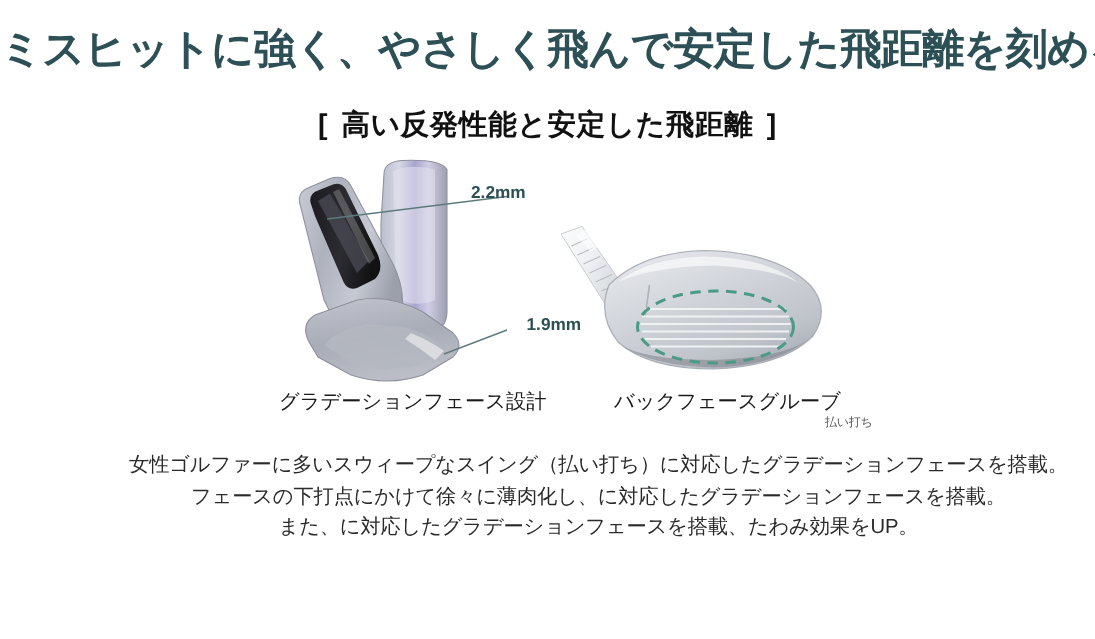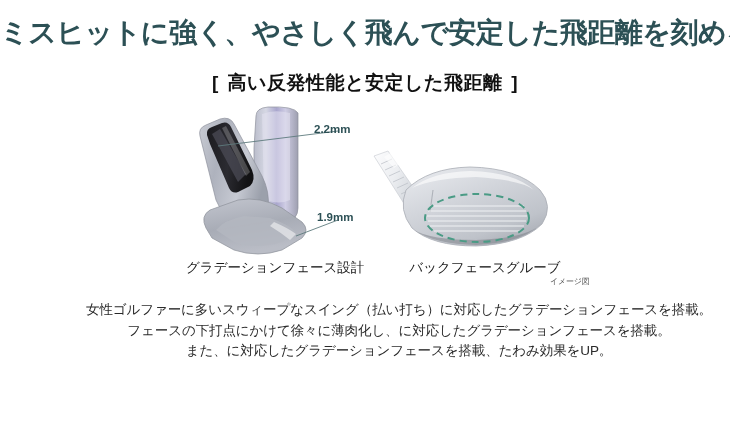--- a/index.html
+++ b/index.html
@@ -79,21 +79,21 @@
   
   .callout {
     position: absolute;
     font-size: 11.5px;
     font-weight: bold;
     color: #2c5055;
     white-space: nowrap;
     letter-spacing: 0px;
   }
   .callout-top { left: 314px; top: 123px; }
-  .callout-bottom { left: 317px; top: 211px; text-align: right; }
+  .callout-bottom { left: 351px; top: 211px; text-align: right; }
 
   
   .caption {
     position: absolute;
     font-size: 13.5px;
     color: #1a1a1a;
     white-space: nowrap;
     font-weight: normal;
   }
   .caption-left {
@@ -262,21 +262,21 @@
       <ellipse cx="105" cy="68" rx="52" ry="24" fill="none" stroke="#4a9b85" stroke-width="2" stroke-dasharray="7 5"></ellipse>
     </svg>
 
   </div>
 
   <div class="callout callout-top">2.2mm</div>
   <div class="callout callout-bottom">1.9mm</div>
 
   <div class="caption caption-left">グラデーションフェース設計</div>
   <div class="caption caption-right">バックフェースグルーブ</div>
-  <div class="image-note">イメージ図</div>
+  <div class="image-note">払い打ち</div>
 
   <div class="body-copy">
     <div class="line">女性ゴルファーに多いスウィープなスイング（払い打ち）に対応したグラデーションフェースを搭載。</div>
     <div class="line">フェースの下打点にかけて徐々に薄肉化し、に対応したグラデーションフェースを搭載。</div>
     <div class="line">また、に対応したグラデーションフェースを搭載、たわみ効果をUP。</div>
   </div>
 
 </div>
 
 </body></html>

